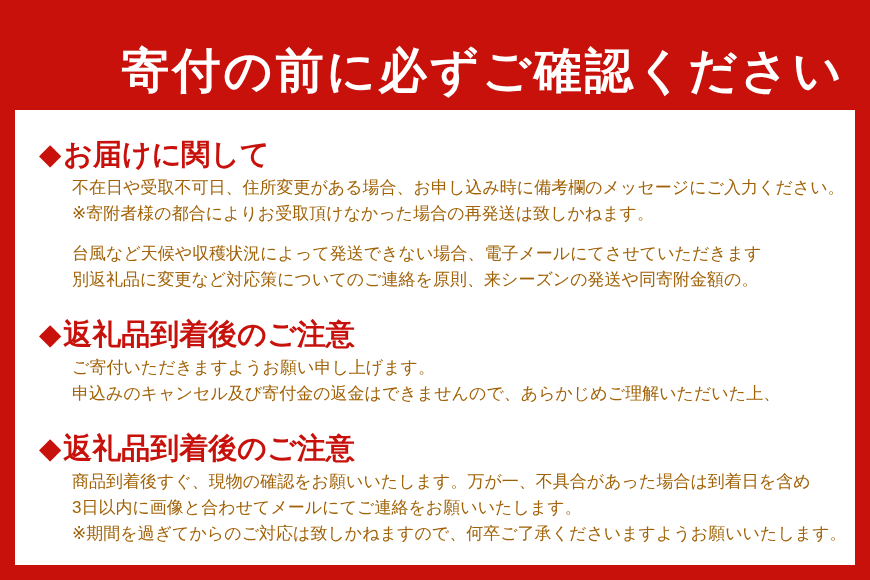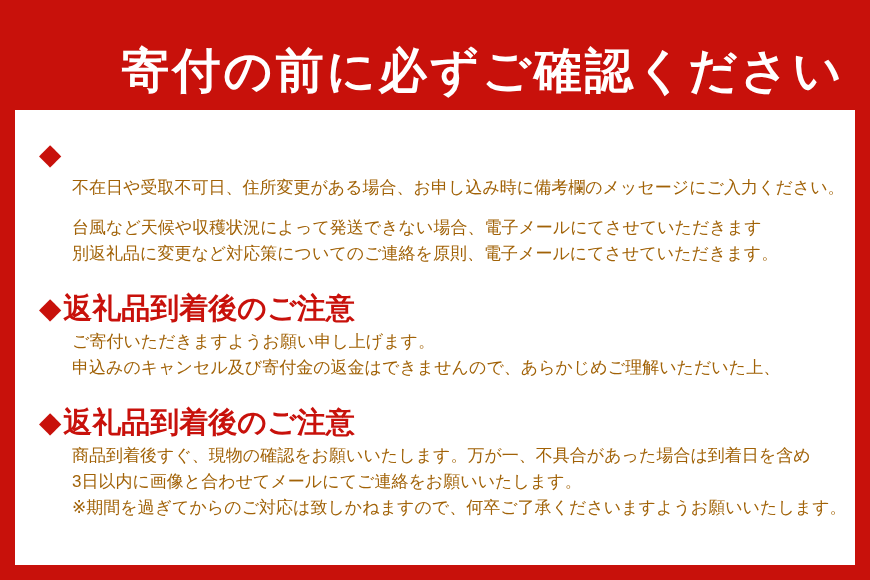--- a/index.html
+++ b/index.html
@@ -85,27 +85,29 @@
 <div class="notice-frame">
 
   <div class="notice-header">
     <div class="notice-title">寄付の前に必ずご確認ください</div>
   </div>
 
   <div class="notice-panel">
 
     <div class="section-heading first">
       <span class="diamond">◆</span>
+      <span>お届けに関して</span>
     </div>
     <div class="para">
       <div class="line">不在日や受取不可日、住所変更がある場合、お申し込み時に備考欄のメッセージにご入力ください。</div>
+      <div class="line">※寄附者様の都合によりお受取頂けなかった場合の再発送は致しかねます。</div>
     </div>
     <div class="para gap">
       <div class="line">台風など天候や収穫状況によって発送できない場合、電子メールにてさせていただきます</div>
-      <div class="line">別返礼品に変更など対応策についてのご連絡を原則、電子メールにてさせていただきます。</div>
+      <div class="line">別返礼品に変更など対応策についてのご連絡を原則、来シーズンの発送や同寄附金額の。</div>
     </div>
 
     <div class="section-heading">
       <span class="diamond">◆</span>
       <span>返礼品到着後のご注意</span>
     </div>
     <div class="para">
       <div class="line">ご寄付いただきますようお願い申し上げます。</div>
       <div class="line">申込みのキャンセル及び寄付金の返金はできませんので、あらかじめご理解いただいた上、</div>
     </div>

